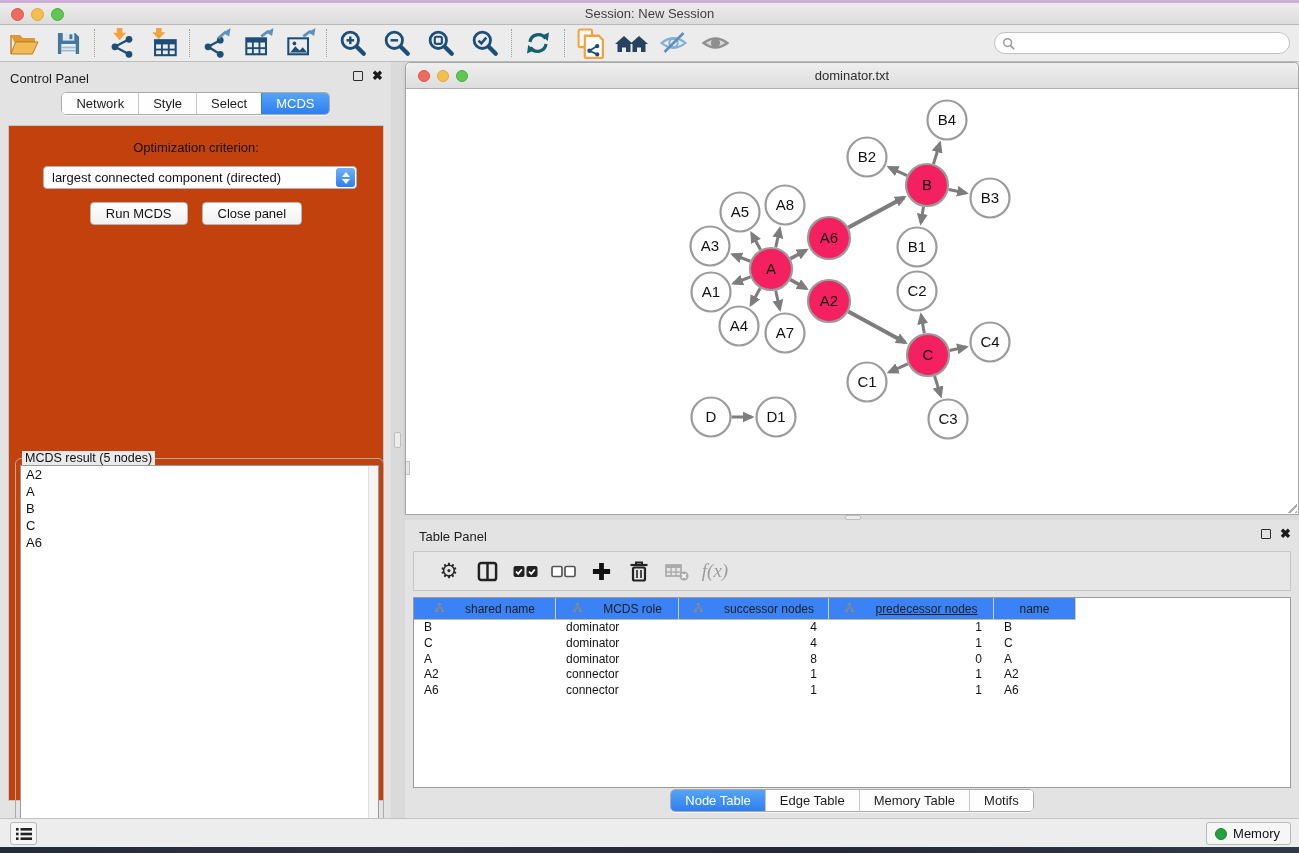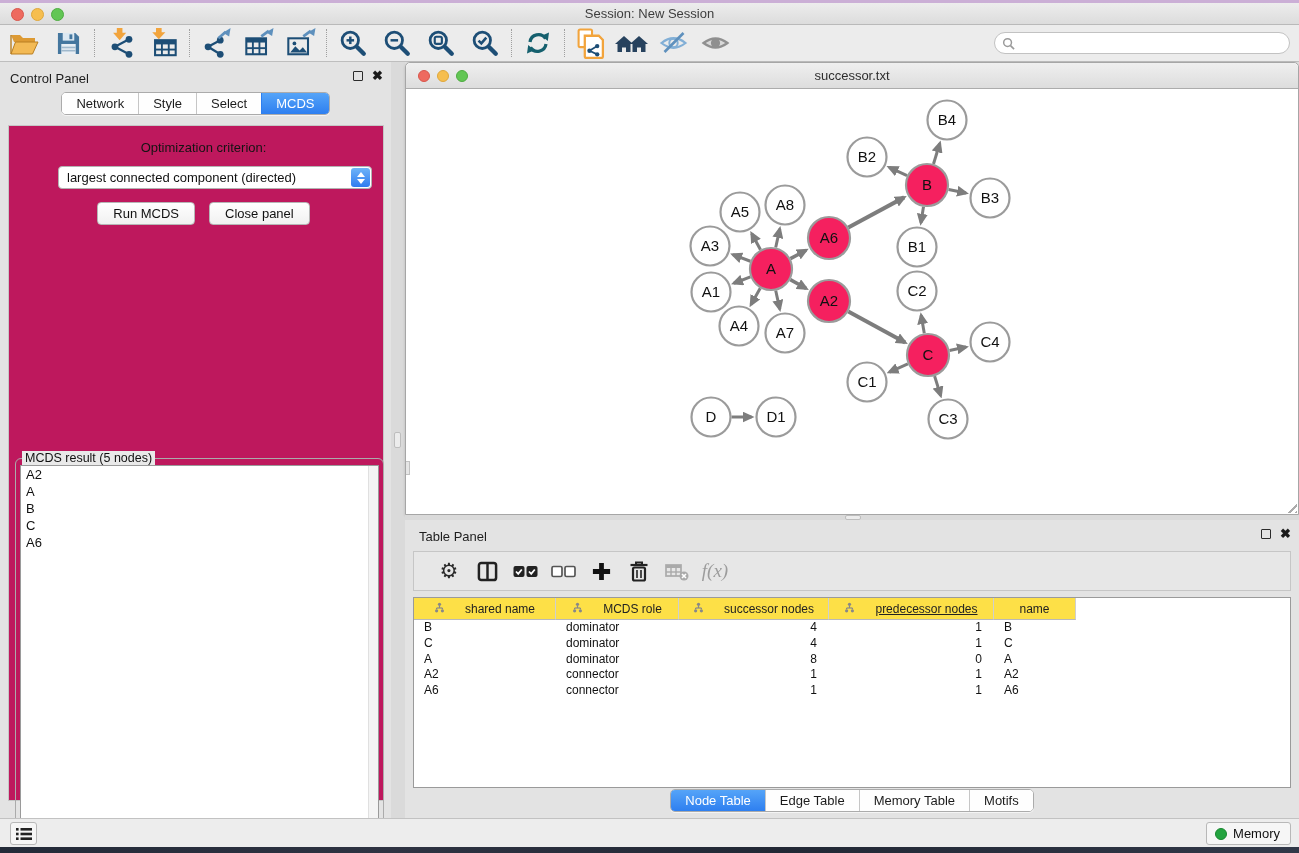--- a/index.html
+++ b/index.html
@@ -37,21 +37,21 @@
   .close-btn { font-size:13px; font-weight:bold; color:#1A1A1A; line-height:10px; }
 
   .segbar { display:flex; justify-content:center; }
   .segctl { display:inline-flex; border:1px solid #ABABAB; border-radius:5px; overflow:hidden;
     background:#FFF; height:23px; box-shadow:0 1px 0 rgba(255,255,255,.6); }
   .seg { padding:0 14px; font-size:13px; color:#1C1C1C; line-height:21px; border-left:1px solid #C6C6C6; background:#FEFEFE; }
   .seg:first-child { border-left:none; }
   .seg.active { background:linear-gradient(#55A4F8,#2E7FF0); color:#FFF; border-left-color:#2E7FF0; }
 
   .cp-content { position:absolute; left:8px; top:63px; width:376px; height:676px;
-    background:#be185d; border:1px solid #C6C6C6;padding-left:15px; }
+    background:#c2410c; border:1px solid #C6C6C6; }
   .opt-label { margin-top:14px; text-align:center; font-size:13px; color:#141414; }
   .combo { position:relative; margin:11px 0 0 34px; width:314px; height:23px; background:#FFF;
     border:1px solid #B3B3B3; border-radius:4px; }
   .combo .combo-value { position:absolute; left:8px; top:3px; font-size:13px; color:#111; }
   .combo .stepper { position:absolute; right:1px; top:1px; bottom:1px; width:19px; border-radius:3px;
     background:linear-gradient(#6FB4F8,#2F7CF0); display:flex; flex-direction:column; align-items:center; justify-content:center; gap:2px; }
   .tri-up { width:0; height:0; border-left:4px solid transparent; border-right:4px solid transparent; border-bottom:5px solid #FFF; }
   .tri-dn { width:0; height:0; border-left:4px solid transparent; border-right:4px solid transparent; border-top:5px solid #FFF; }
   .btn-row { display:flex; justify-content:center; gap:14px; margin-top:13px; }
   .mac-btn { height:23px; padding:0 15px; font-size:13px; color:#111; background:linear-gradient(#FFFFFF,#F1F1F1);
@@ -86,21 +86,21 @@
   
   .table-panel { position:absolute; left:405px; top:520px; width:894px; height:298px; background:#E3E3E3; }
   .tp-toolbar { position:absolute; left:8px; right:8px; top:31px; height:40px; background:#E7E7E7;
     border:1px solid #C6C6C6; display:flex; align-items:center; padding-left:16px; gap:0; }
   .tp-btn { display:flex; align-items:center; justify-content:center; width:38px; height:34px; }
   .gear-glyph { font-family:"DejaVu Sans", sans-serif; font-size:21px; color:#2B2B2B; line-height:21px; }
   .fx { font-family:"Liberation Serif", serif; font-style:italic; font-size:19px; color:#9C9C9C; }
 
   .tbl-wrap { position:absolute; left:8px; right:8px; top:77px; height:191px; background:#FFF; border:1px solid #9A9A9A; overflow:hidden; }
   .tbl-head { display:flex; height:22px; }
-  .th { display:flex; align-items:center; justify-content:center; gap:20px; background:#fde047;
+  .th { display:flex; align-items:center; justify-content:center; gap:20px; background:#3b82f6;
     border-right:1px solid #CFCFCF; border-bottom:1px solid #B9B9B9; font-size:12px; color:#222; }
   .tr { display:flex; height:15.8px; }
   .td { font-size:12px; color:#111; line-height:15.8px; white-space:nowrap; overflow:hidden; }
   .td.left { padding-left:10px; text-align:left; }
   .td.right { padding-right:12px; text-align:right; }
   .tp-tabs { position:absolute; left:0; right:0; top:269px; display:flex; justify-content:center; }
 
   
   .statusbar { position:absolute; left:0; top:818px; width:100%; height:29px; background:#EDEDED;
     border-top:1px solid #C2C2C2; }
@@ -330,21 +330,21 @@
       <div class="handle"></div>
     </div>
 
   <section class="net-window">
     <div class="net-titlebar">
       <div class="lights">
         <span class="light red"></span>
         <span class="light yellow"></span>
         <span class="light green"></span>
       </div>
-      <div class="title">successor.txt</div>
+      <div class="title">dominator.txt</div>
     </div>
     <div class="net-canvas">
       <svg id="graph" width="892" height="425">
         <defs>
           <marker id="arrow" markerUnits="userSpaceOnUse" markerWidth="12" markerHeight="11" refX="9" refY="5.5" orient="auto">
             <path d="M0 0 L12 5.5 L0 11 z" fill="#7D7D7D"></path>
           </marker>
         </defs>
       <line x1="344.4575854193549" y1="187.87459225591394" x2="327.8767798739002" y2="194.23056771500492" stroke="#7D7D7D" stroke-width="3" marker-end="url(#arrow)"></line>
           <line x1="344.4146596993366" y1="172.23831431286462" x2="326.9245835166479" y2="165.64369542430987" stroke="#7D7D7D" stroke-width="3" marker-end="url(#arrow)"></line>

